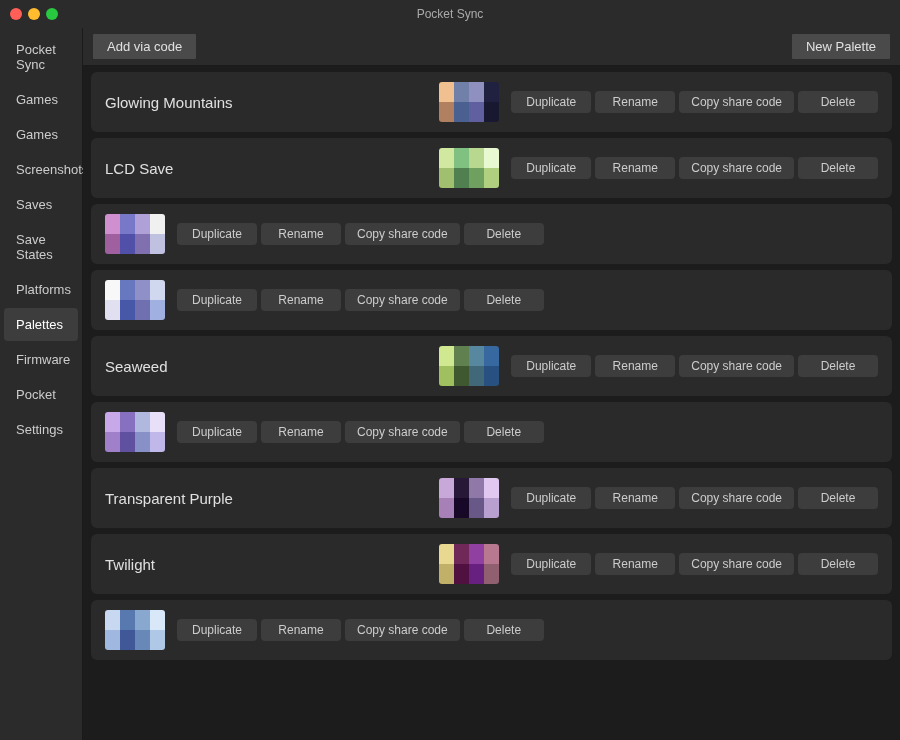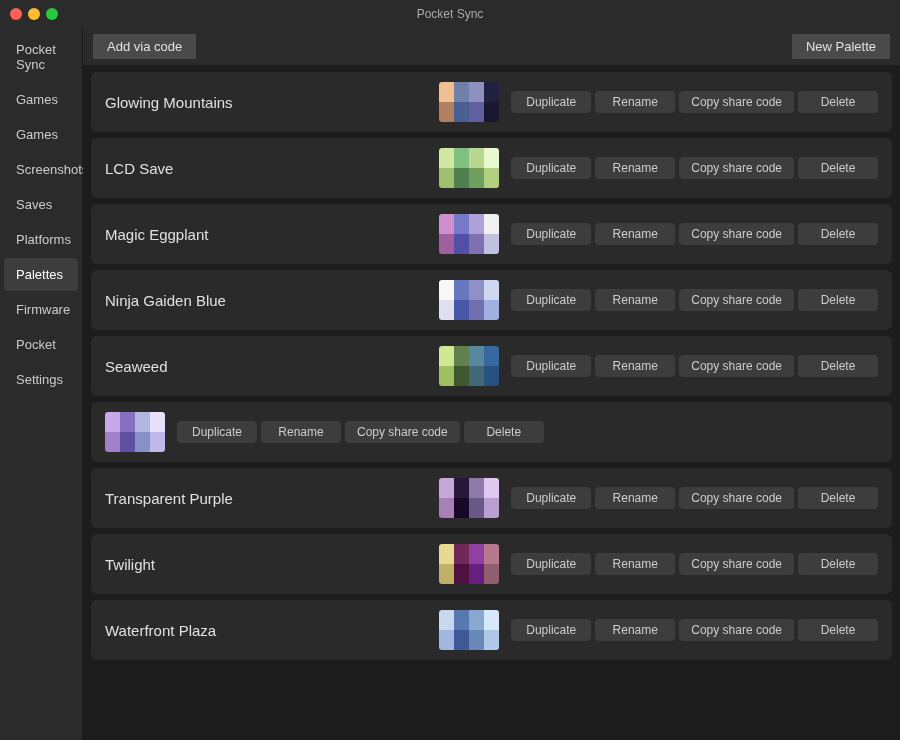--- a/index.html
+++ b/index.html
@@ -172,20 +172,21 @@
   <span class="title-bar-text">Pocket Sync</span>
 </div>
 
 <div class="app-body">
   <div class="sidebar" id="sidebar">
       <div class="sidebar-item">Pocket Sync</div>
       <div class="sidebar-item">Games</div>
       <div class="sidebar-item">Games</div>
       <div class="sidebar-item">Screenshots</div>
       <div class="sidebar-item">Saves</div>
+      <div class="sidebar-item">Save States</div>
       <div class="sidebar-item">Platforms</div>
       <div class="sidebar-item active">Palettes</div>
       <div class="sidebar-item">Firmware</div>
       <div class="sidebar-item">Pocket</div>
       <div class="sidebar-item">Settings</div>
     </div>
 
   <div class="main-content">
     <div class="toolbar">
       <button class="toolbar-btn">Add via code</button>
@@ -248,21 +249,20 @@
               <button class="action-btn">Duplicate</button>
               <button class="action-btn">Rename</button>
             </div>
             <div class="action-row">
               <button class="action-btn">Copy share code</button>
               <button class="action-btn">Delete</button>
             </div>
           </div>
         </div>
         <div class="palette-row">
-          <div class="palette-name">Magic Eggplant</div>
           <div class="palette-preview">
             <div class="palette-preview-col">
               <div class="palette-preview-cell" style="background-color: rgb(208, 144, 208);"></div>
               <div class="palette-preview-cell" style="background-color: rgb(160, 96, 160);"></div>
             </div>
             <div class="palette-preview-col">
               <div class="palette-preview-cell" style="background-color: rgb(120, 120, 200);"></div>
               <div class="palette-preview-cell" style="background-color: rgb(80, 80, 168);"></div>
             </div>
             <div class="palette-preview-col">
@@ -279,21 +279,20 @@
               <button class="action-btn">Duplicate</button>
               <button class="action-btn">Rename</button>
             </div>
             <div class="action-row">
               <button class="action-btn">Copy share code</button>
               <button class="action-btn">Delete</button>
             </div>
           </div>
         </div>
         <div class="palette-row">
-          <div class="palette-name">Ninja Gaiden Blue</div>
           <div class="palette-preview">
             <div class="palette-preview-col">
               <div class="palette-preview-cell" style="background-color: rgb(248, 248, 248);"></div>
               <div class="palette-preview-cell" style="background-color: rgb(224, 224, 240);"></div>
             </div>
             <div class="palette-preview-col">
               <div class="palette-preview-cell" style="background-color: rgb(104, 120, 192);"></div>
               <div class="palette-preview-cell" style="background-color: rgb(72, 88, 168);"></div>
             </div>
             <div class="palette-preview-col">
@@ -433,21 +432,20 @@
               <button class="action-btn">Duplicate</button>
               <button class="action-btn">Rename</button>
             </div>
             <div class="action-row">
               <button class="action-btn">Copy share code</button>
               <button class="action-btn">Delete</button>
             </div>
           </div>
         </div>
         <div class="palette-row">
-          <div class="palette-name">Waterfront Plaza</div>
           <div class="palette-preview">
             <div class="palette-preview-col">
               <div class="palette-preview-cell" style="background-color: rgb(200, 216, 240);"></div>
               <div class="palette-preview-cell" style="background-color: rgb(160, 184, 224);"></div>
             </div>
             <div class="palette-preview-col">
               <div class="palette-preview-cell" style="background-color: rgb(88, 120, 176);"></div>
               <div class="palette-preview-cell" style="background-color: rgb(64, 88, 152);"></div>
             </div>
             <div class="palette-preview-col">

